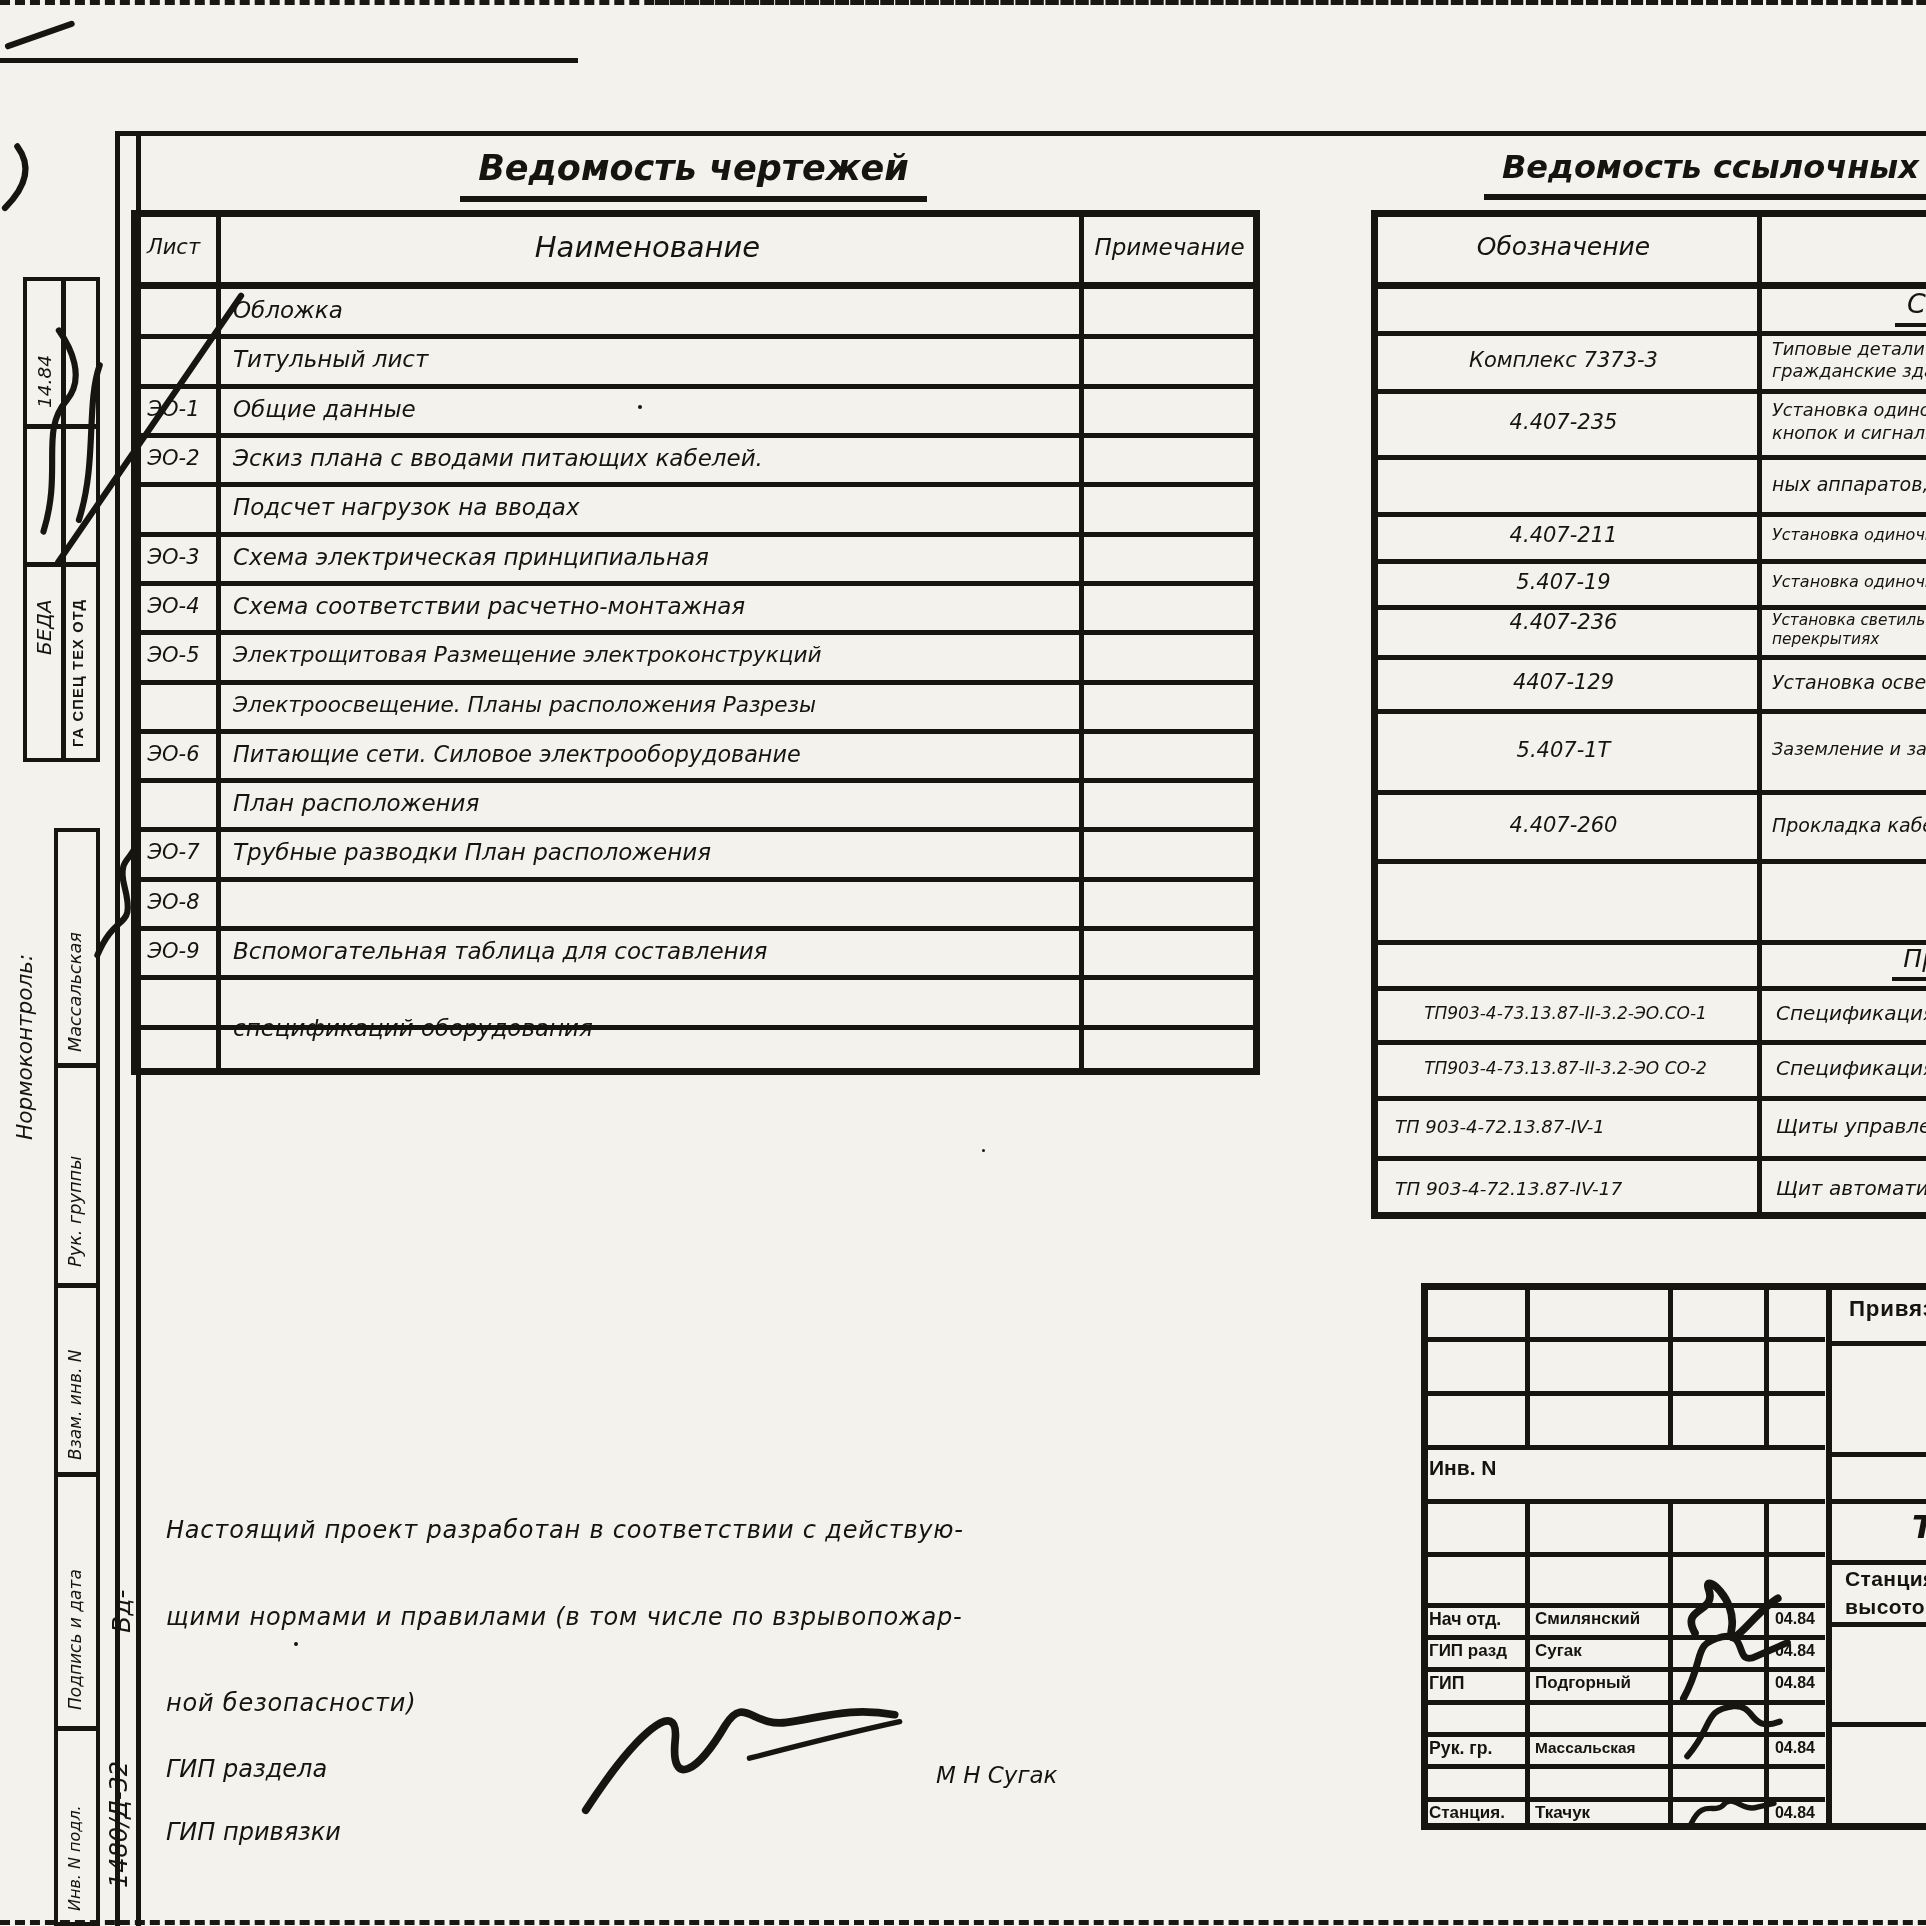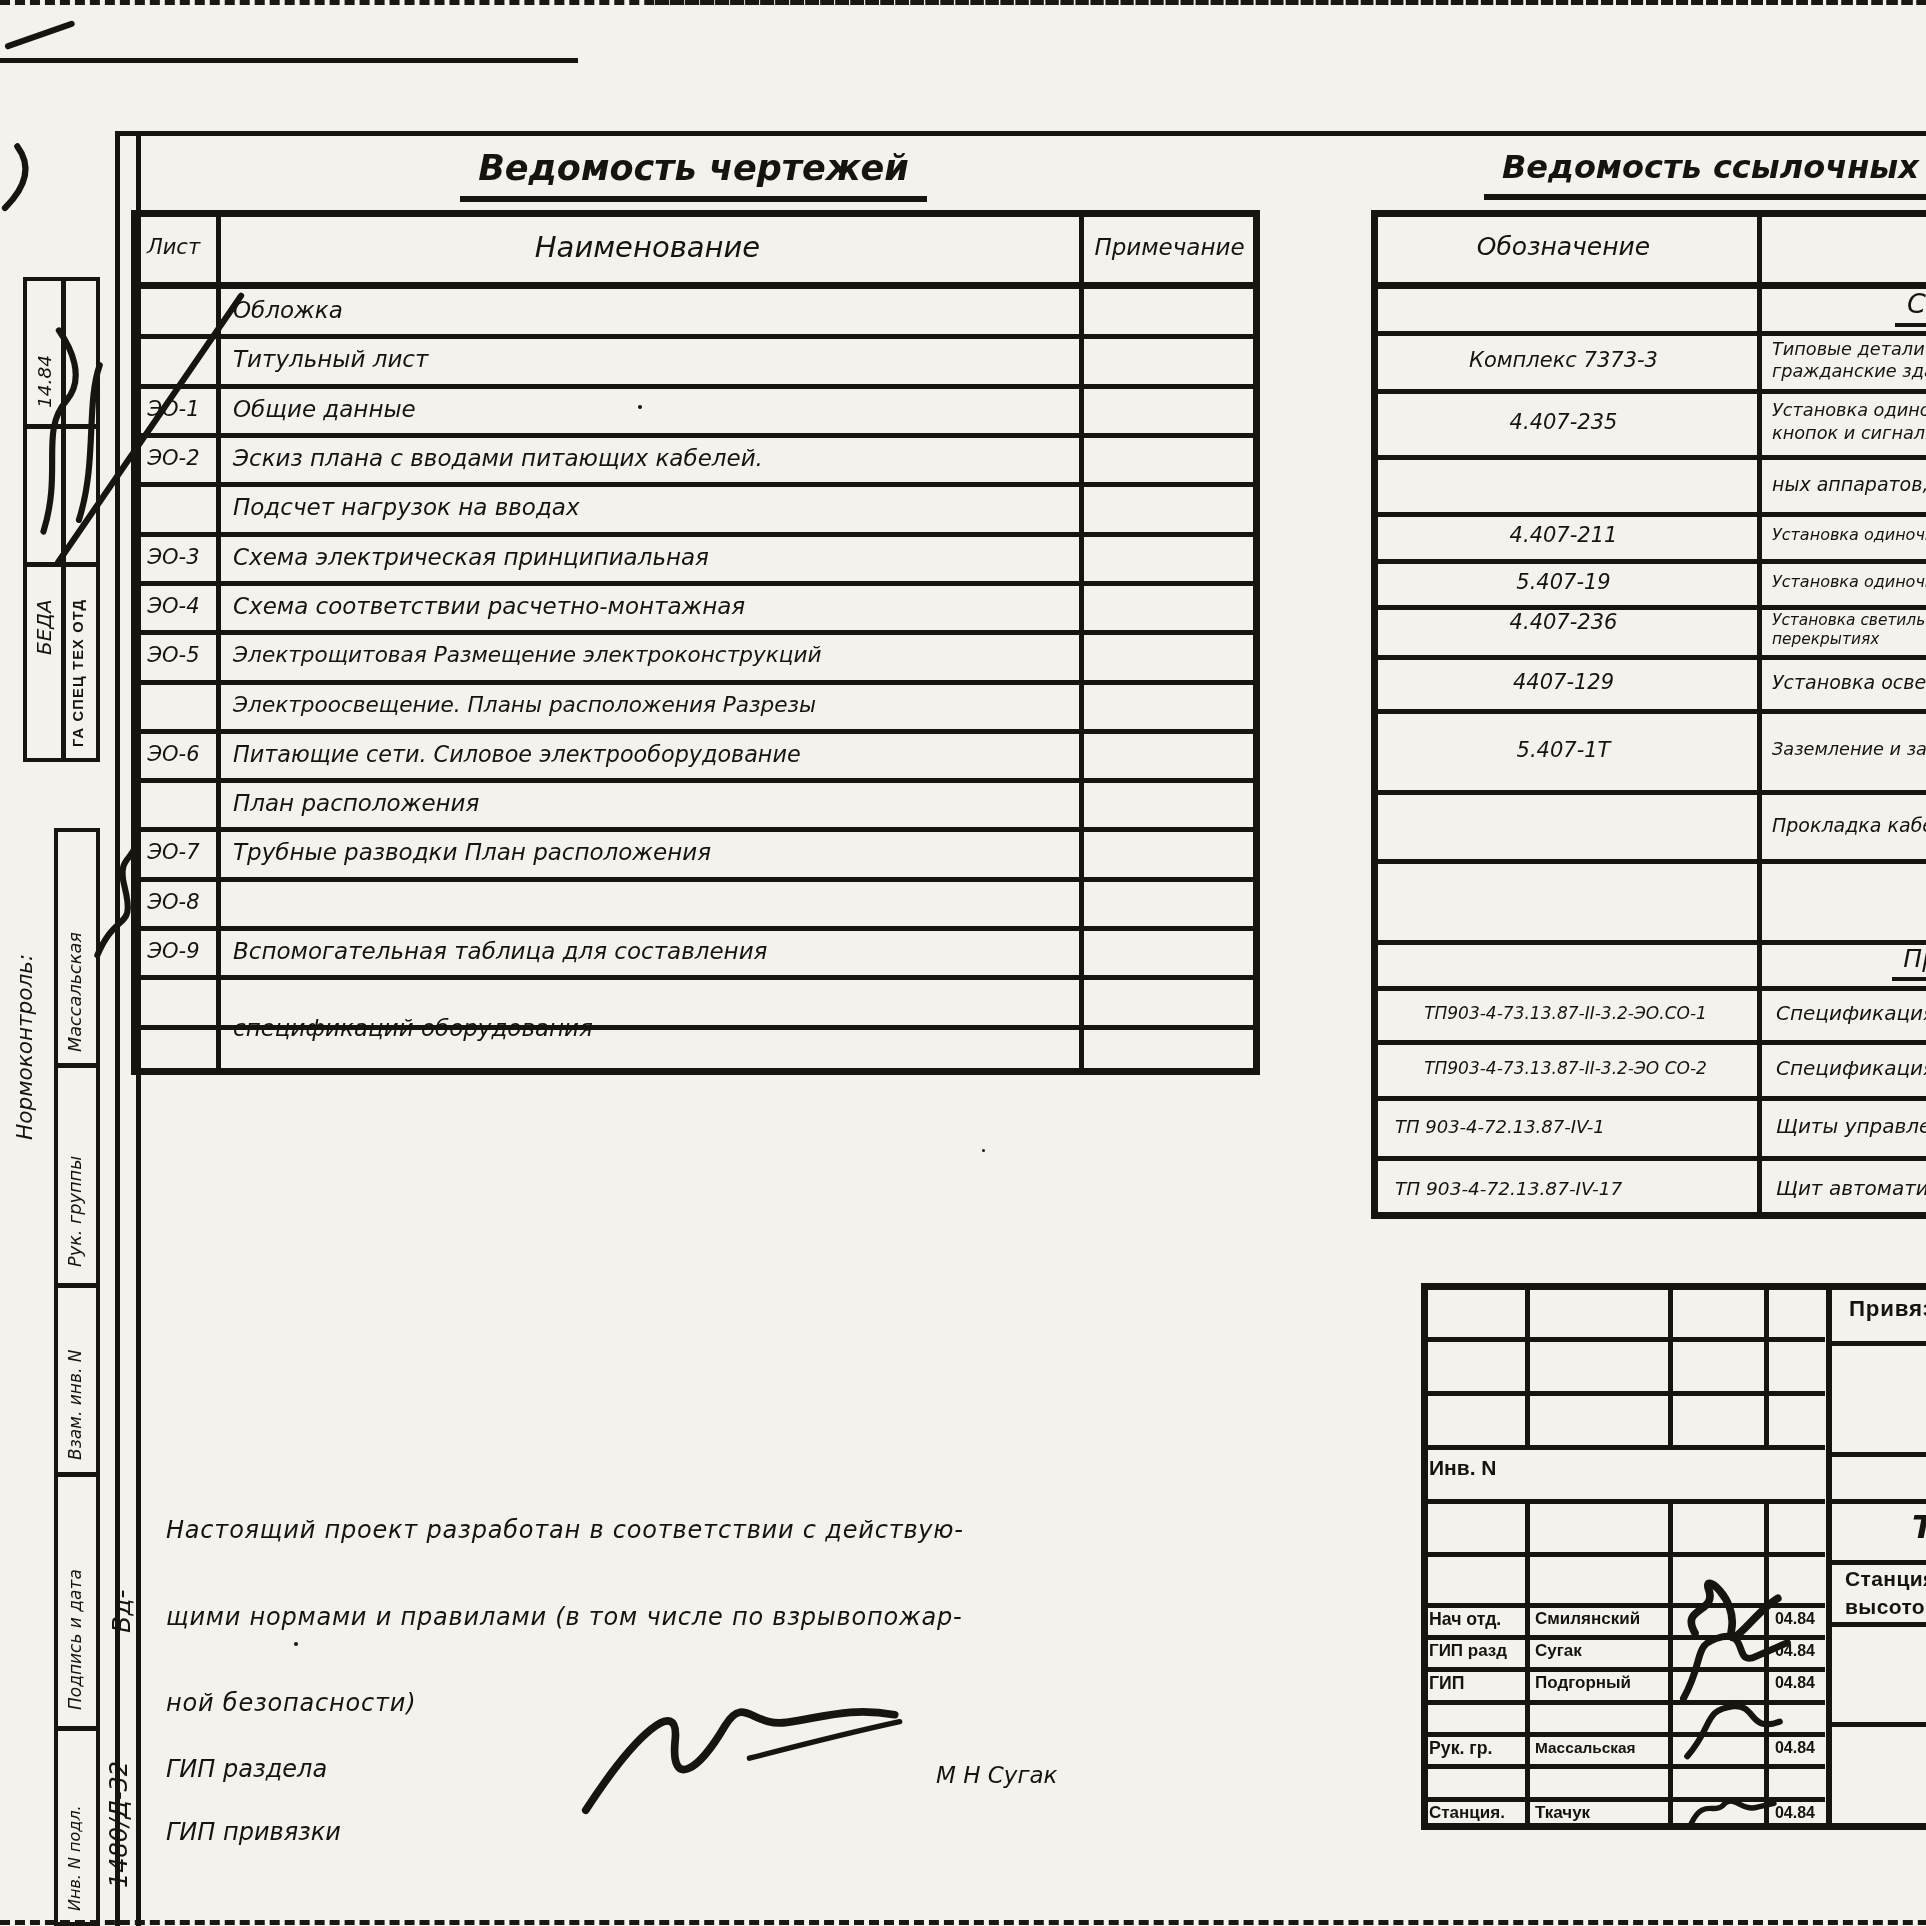--- a/index.html
+++ b/index.html
@@ -141,20 +141,21 @@
 
   <div class="t hw flex flexc" style="left:1371px;top:605px;width:385px;height:34px;font-size:21px;">4.407-236</div>
   <div class="t hw flex" style="left:1772px;top:605px;width:601px;height:50px;font-size:15.4px;line-height:19px;">Установка светильников с люминесцентными лампами на ж/б фермах и перекрытиях</div>
 
   <div class="t hw flex flexc" style="left:1371px;top:655px;width:385px;height:54px;font-size:21px;">4407-129</div>
   <div class="t hw flex" style="left:1772px;top:655px;width:601px;height:54px;font-size:19px;">Установка осветительных щитков</div>
 
   <div class="t hw flex flexc" style="left:1371px;top:709px;width:385px;height:81px;font-size:21px;">5.407-1Т</div>
   <div class="t hw flex" style="left:1772px;top:709px;width:601px;height:81px;font-size:17.7px;line-height:22.3px;">Заземление и зануление электроустановок. Рабочие чертежи</div>
 
+  <div class="t hw flex flexc" style="left:1371px;top:790px;width:385px;height:69px;font-size:21px;">4.407-260</div>
   <div class="t hw flex" style="left:1772px;top:790px;width:601px;height:69px;font-size:19px;">Прокладка кабелей на конструкциях</div>
 
   <div class="t c" style="left:1757px;top:944px;width:628px;font-size:25px;">
     <span class="us hw" style="border-bottom-width:4.6px;padding:0 11.6px 3.9px;">Прилагаемые документы</span>
   </div>
 
   <div class="t hw flex flexc c" style="left:1375px;top:986px;width:381px;height:54px;font-size:17px;">ТП903-4-73.13.87-II-3.2-ЭО.СО-1</div>
   <div class="t hw flex" style="left:1776px;top:986px;width:601px;height:54px;font-size:20px;">Спецификация оборудования</div>
 
   <div class="t hw flex flexc c" style="left:1375px;top:1040px;width:381px;height:56px;font-size:17px;">ТП903-4-73.13.87-II-3.2-ЭО СО-2</div>

